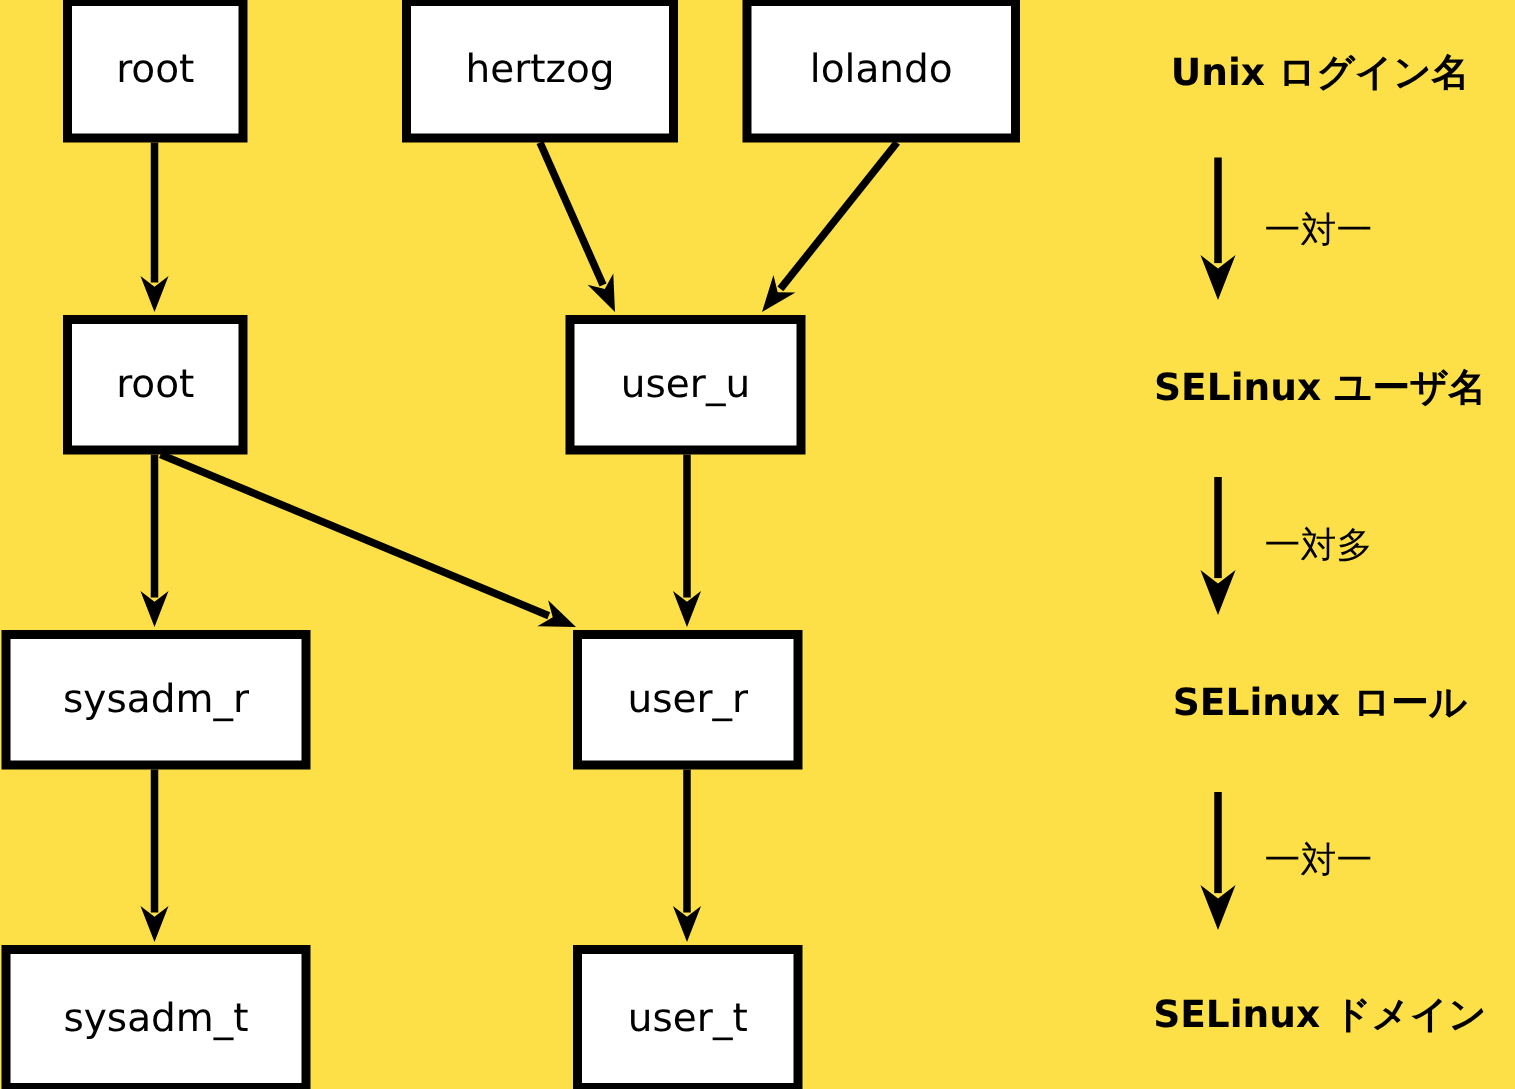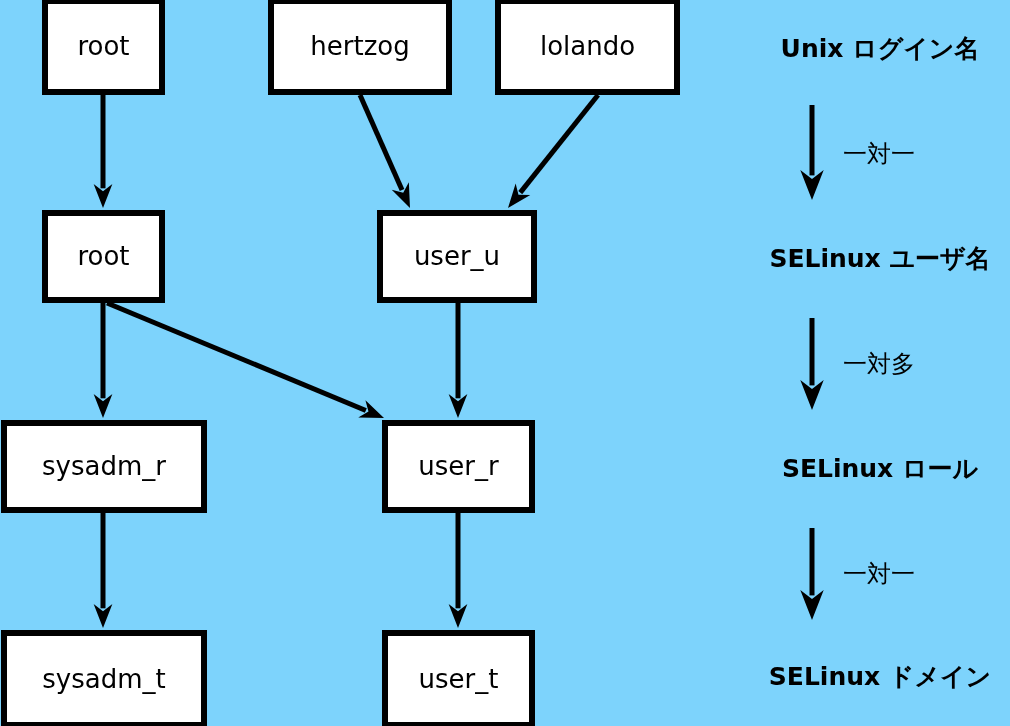--- a/index.html
+++ b/index.html
@@ -4,21 +4,21 @@
 <style>
   html, body {
     margin: 0;
     padding: 0;
     background: #ffffff;
   }
   #canvas {
     position: relative;
     width: 1010px;
     height: 726px;
-    background: #7dd3fc;
+    background: #fde047;
     overflow: hidden;
     font-family: "DejaVu Sans", sans-serif;
   }
   #graph-svg {
     position: absolute;
     left: 0;
     top: 0;
     width: 1010px;
     height: 726px;
   }

